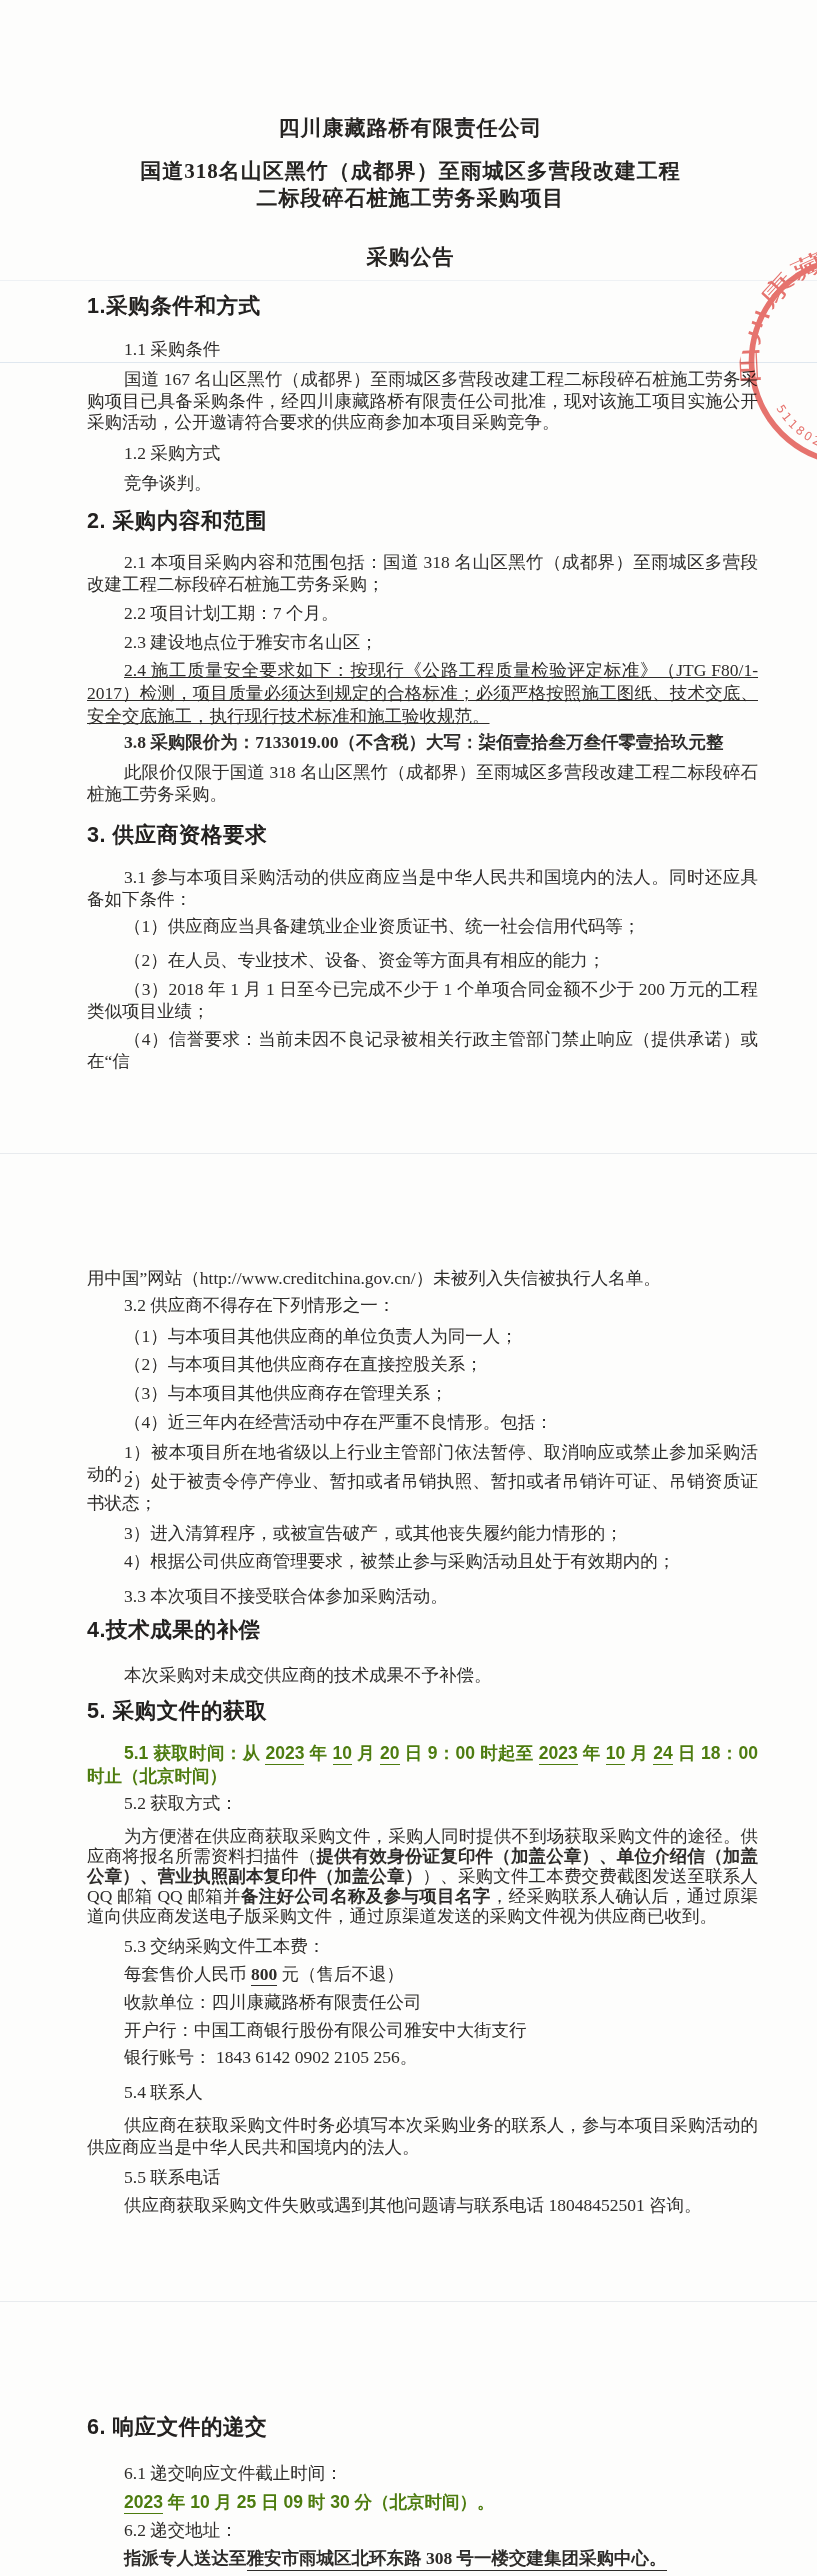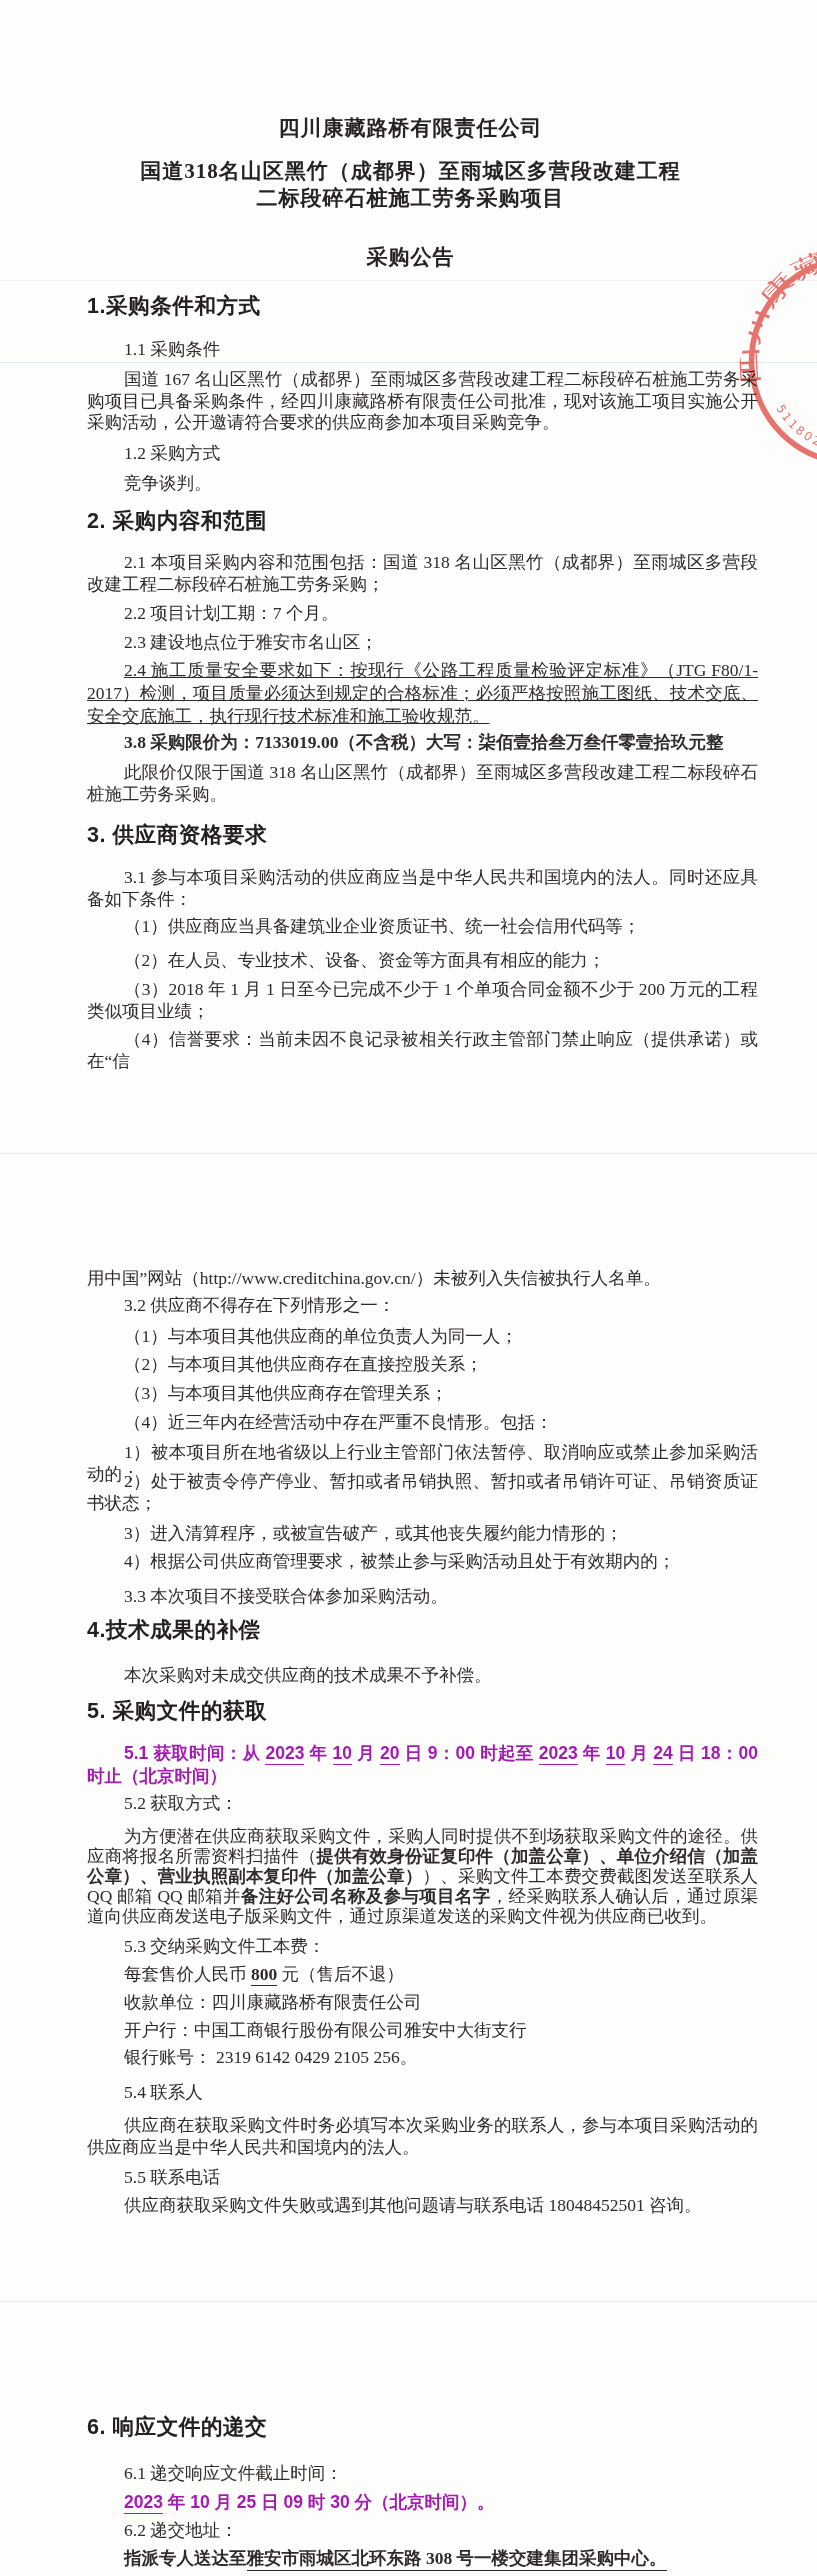--- a/index.html
+++ b/index.html
@@ -16,21 +16,21 @@
   .body{font-size:17.5px;line-height:21.6px;text-align:justify;}
   .ind{text-indent:37px;}
   .tight{line-height:23px;text-decoration:underline;}
   .loose{line-height:23px;}
   .p5{line-height:20px;}
   .title-line{position:absolute;left:0;width:671px;text-align:center;
     font-weight:bold;font-size:21px;letter-spacing:1px;color:#262422;}
   .h-big{font-family:"Liberation Sans","DejaVu Sans",sans-serif;
     font-weight:bold;font-size:21.6px;color:#232120;letter-spacing:0.5px;}
   .b{font-weight:bold;}
-  .red{color:#a21caf;}
+  .red{color:#4d7c0f;}
   .redsans{font-family:"Liberation Sans","DejaVu Sans",sans-serif;font-weight:bold;}
   .u{border-bottom:1px solid currentColor;padding-bottom:1px;}
   .u-thick{border-bottom:1.5px solid #2e2c2a;padding-bottom:1.5px;}
   .sep{position:absolute;left:0;width:100%;height:0.5px;}
   .sep-a{background:#eef1f4;}
   .sep-b{background:#dfe7ef;}
   .sep-c{background:#e8ebee;}
   .stamp{position:absolute;mix-blend-mode:multiply;z-index:2;pointer-events:none;}
   .seal-text{font-family:"Liberation Serif","DejaVu Serif",serif;}
   .seal-num{font-family:"DejaVu Sans","Liberation Sans",sans-serif;}
@@ -123,21 +123,21 @@
     <div class="abs body ind p5" style="top:1826px">
       <span>为方便潜在供应商获取采购文件，采购人同时提供不到场获取采购文件的途径。供应商将报名所需资料扫描件（</span><span class="b">提供有效身份证复印件（加盖公章）、单位介绍信（加盖公章）、营业执照副本复印件（加盖公章）</span><span>）、采购文件工本费交费截图发送至联系人 QQ 邮箱 QQ 邮箱并</span><span class="b">备注好公司名称及参与项目名字</span><span>，经采购联系人确认后，通过原渠道向供应商发送电子版采购文件，通过原渠道发送的采购文件视为供应商已收到。</span>
     </div>
 
     <div class="abs body ind" style="top:1936px">5.3 交纳采购文件工本费：</div>
     <div class="abs body ind" style="top:1964px">
       <span>每套售价人民币 </span><span class="u b">800</span><span> 元（售后不退）</span>
     </div>
     <div class="abs body ind" style="top:1992px">收款单位：四川康藏路桥有限责任公司</div>
     <div class="abs body ind" style="top:2020px">开户行：中国工商银行股份有限公司雅安中大街支行</div>
-    <div class="abs body ind" style="top:2047px">银行账号： 2319 6142 0429 2105 256。</div>
+    <div class="abs body ind" style="top:2047px">银行账号： 1843 6142 0902 2105 256。</div>
     <div class="abs body ind" style="top:2082px">5.4 联系人</div>
     <div class="abs body ind" style="top:2115px">供应商在获取采购文件时务必填写本次采购业务的联系人，参与本项目采购活动的供应商应当是中华人民共和国境内的法人。</div>
     <div class="abs body ind" style="top:2167px">5.5 联系电话</div>
     <div class="abs body ind" style="top:2195px">供应商获取采购文件失败或遇到其他问题请与联系电话 18048452501 咨询。</div>
 
     <div class="abs h-big" style="top:2412px">6. 响应文件的递交</div>
     <div class="abs body ind" style="top:2463px">6.1 递交响应文件截止时间：</div>
     <div class="abs body ind red redsans" style="top:2492px">
       <span class="u">2023</span><span> 年 10 月 25 日 09 时 30 分（北京时间）。</span>
     </div>

